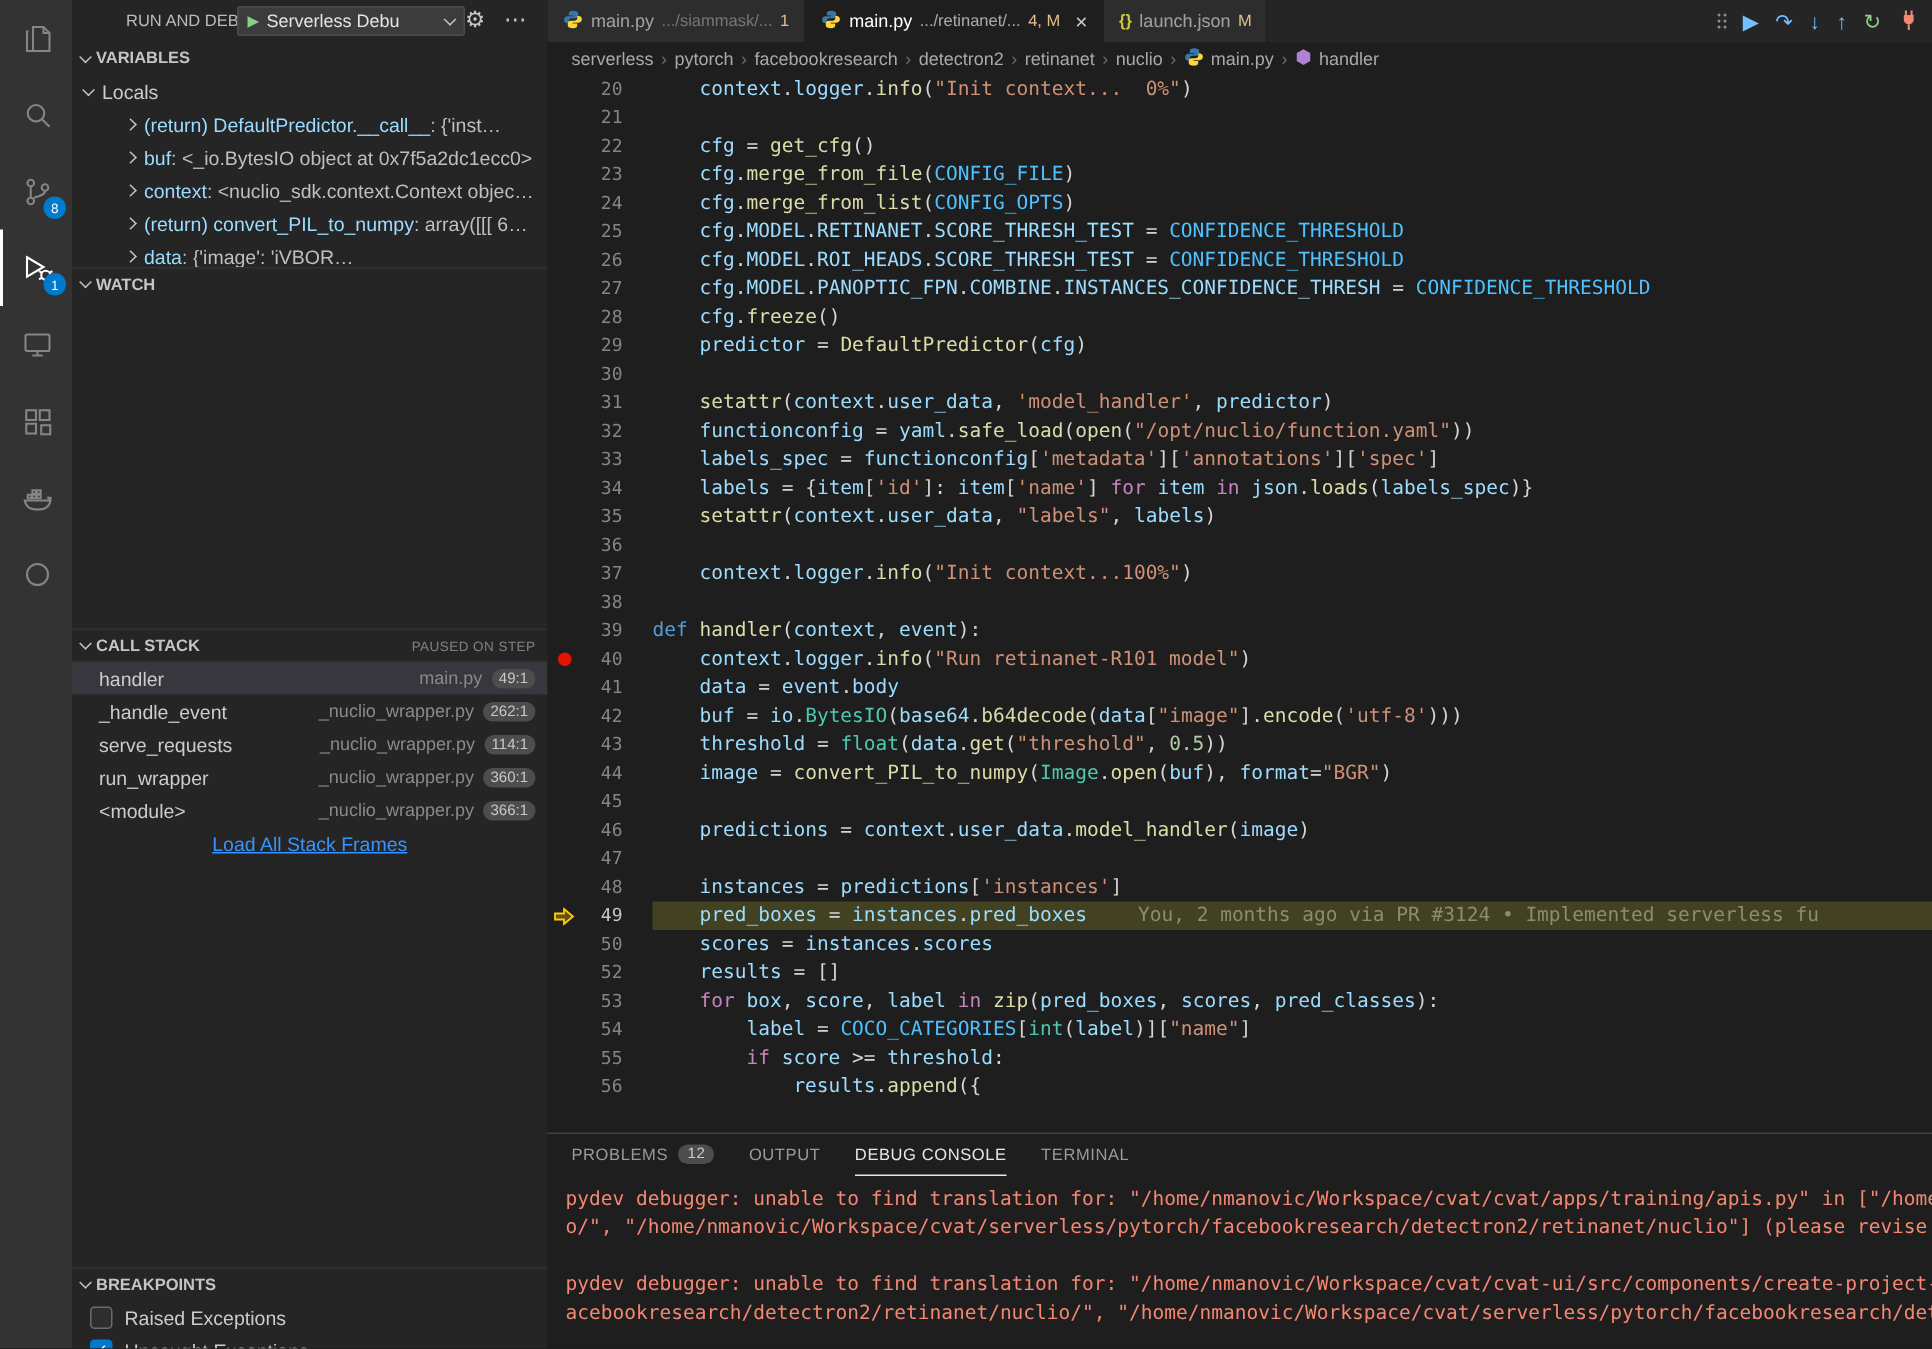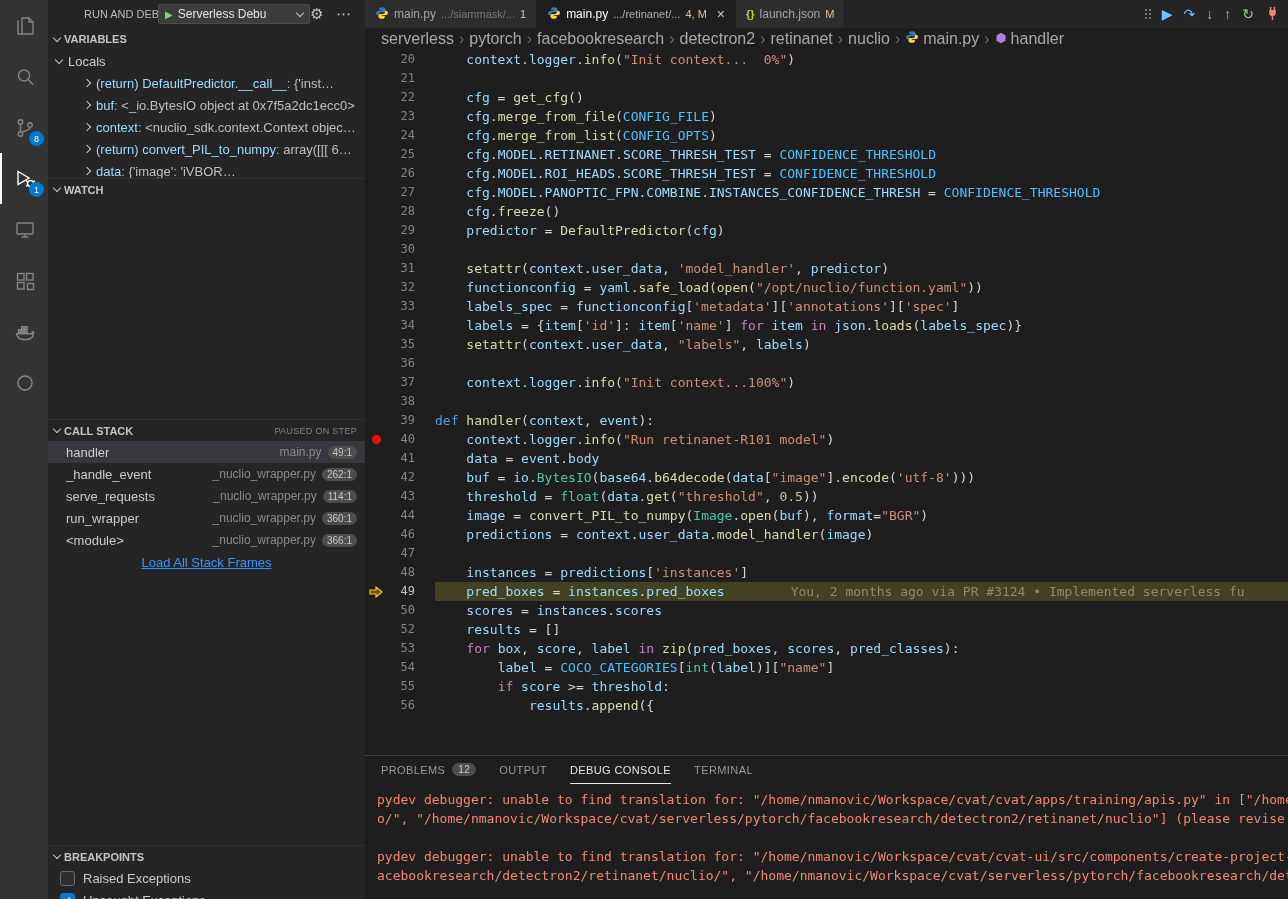--- a/index.html
+++ b/index.html
@@ -70,34 +70,34 @@
   .tab-close { margin-left:5px; color:#cccccc; font-size:14px; line-height:14px; }
   .json-glyph { color:#cbcb41; font-size:11px; font-weight:bold; }
 
   .debug-toolbar { position:absolute; right:8px; top:0; height:28px; display:flex; align-items:center; gap:11px; }
   .dt-icon { font-size:14px; line-height:14px; }
   .c-blue { color:#75beff; } .c-green { color:#89d185; }
   .grip { display:grid; grid-template-columns:2px 2px; grid-auto-rows:2px; gap:2px; }
   .grip i { background:#8f8f8f; border-radius:50%; }
 
   .breadcrumbs { height:22px; flex:none; background:#1e1e1e; display:flex; align-items:center; gap:3px; padding-left:16px;
-    font-size:16px; color:#a9a9a9; white-space:nowrap; overflow:hidden; }
+    font-size:12px; color:#a9a9a9; white-space:nowrap; overflow:hidden; }
   .bc-sep { color:#6e6e6e; margin:0 2px; }
   .bc-item { display:flex; align-items:center; gap:4px; }
 
   .code { flex:1; overflow:hidden; font-family:"DejaVu Sans Mono", monospace; font-size:13px; }
   .code-line { display:flex; height:19px; line-height:19px; }
   .gutter { width:70px; flex:none; display:flex; align-items:center; }
   .bp-col { width:22px; flex:none; display:flex; align-items:center; justify-content:center; }
   .bp-dot { width:9px; height:9px; border-radius:50%; background:#e51400; }
   .ln { flex:1; text-align:right; padding-right:20px; color:#858585; font-size:12px; }
   .ln.cur { color:#c6c6c6; }
   .line-content { flex:1; min-width:0; overflow:hidden; white-space:pre; color:#d4d4d4; }
   .line-content.current { background:rgba(255,255,64,0.16); }
-  .blame { color:#8c8c70; margin-left:66px; }
+  .blame { color:#8c8c70; margin-left:34px; }
   .tk-w{color:#d4d4d4}.tk-v{color:#9cdcfe}.tk-f{color:#dcdcaa}.tk-s{color:#ce9178}
   .tk-k{color:#c586c0}.tk-d{color:#569cd6}.tk-c{color:#4ec9b0}.tk-C{color:#4fc1ff}.tk-n{color:#b5cea8}
 
   
   .panel { height:144px; flex:none; border-top:1px solid #404040; background:#1e1e1e; display:flex; flex-direction:column; }
   .panel-tabs { height:28px; flex:none; display:flex; align-items:center; gap:23px; padding-left:16px; }
   .ptab { height:100%; display:flex; align-items:center; gap:7px; font-size:11px; letter-spacing:0.4px; color:#9a9a9a;
     border-bottom:1px solid transparent; }
   .ptab.active { color:#e7e7e7; border-bottom-color:#e7e7e7; }
   .pbadge { background:#4d4d4d; color:#cccccc; font-size:10px; border-radius:9px; padding:1px 6px; }
@@ -545,20 +545,27 @@
         <div class="code-line">
           <div class="gutter">
             <div class="bp-col"></div>
             <div class="ln">44</div>
           </div>
           <div class="line-content"><span class="tk-w">    </span><span class="tk-v">image</span><span class="tk-w"> = </span><span class="tk-f">convert_PIL_to_numpy</span><span class="tk-w">(</span><span class="tk-c">Image</span><span class="tk-w">.</span><span class="tk-f">open</span><span class="tk-w">(</span><span class="tk-v">buf</span><span class="tk-w">), </span><span class="tk-v">format</span><span class="tk-w">=</span><span class="tk-s">"BGR"</span><span class="tk-w">)</span></div>
         </div>
         <div class="code-line">
           <div class="gutter">
             <div class="bp-col"></div>
+            <div class="ln">45</div>
+          </div>
+          <div class="line-content"></div>
+        </div>
+        <div class="code-line">
+          <div class="gutter">
+            <div class="bp-col"></div>
             <div class="ln">46</div>
           </div>
           <div class="line-content"><span class="tk-w">    </span><span class="tk-v">predictions</span><span class="tk-w"> = </span><span class="tk-v">context</span><span class="tk-w">.</span><span class="tk-v">user_data</span><span class="tk-w">.</span><span class="tk-f">model_handler</span><span class="tk-w">(</span><span class="tk-v">image</span><span class="tk-w">)</span></div>
         </div>
         <div class="code-line">
           <div class="gutter">
             <div class="bp-col"></div>
             <div class="ln">47</div>
           </div>
           <div class="line-content"></div>

